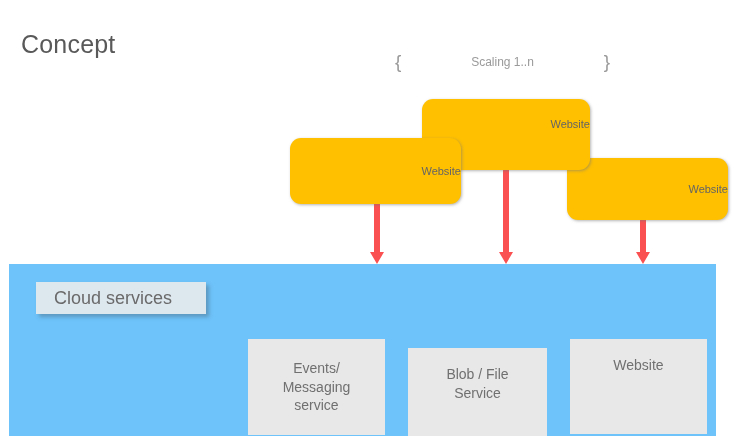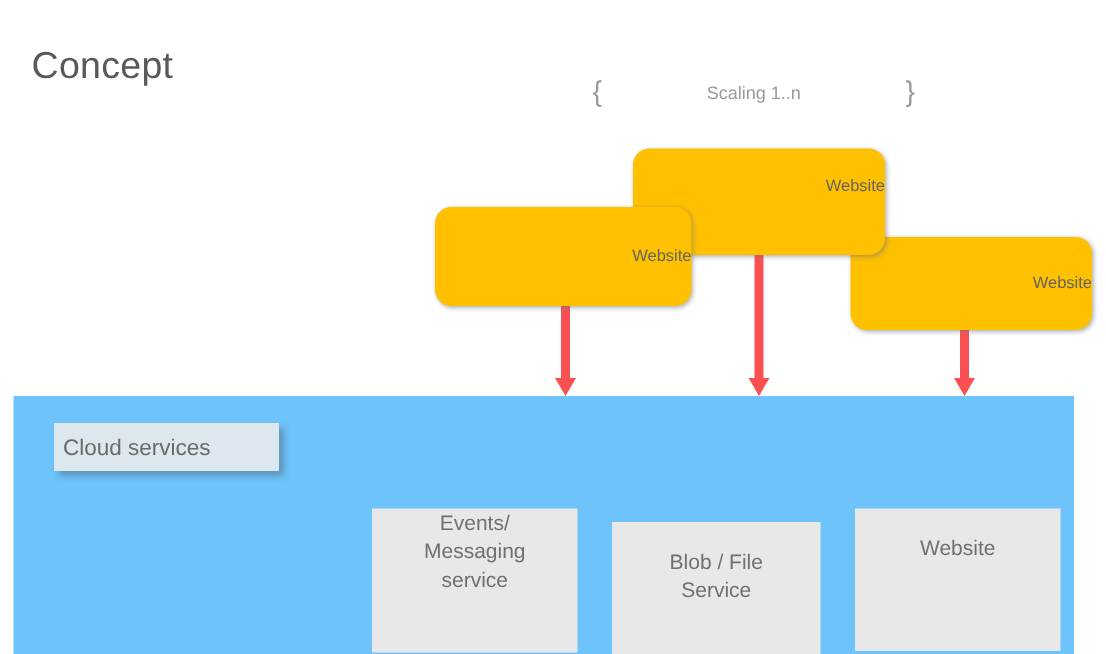--- a/index.html
+++ b/index.html
@@ -106,46 +106,46 @@
     top: 238px;
     width: 707px;
     height: 188px;
     background: #6EC3FA;
   }
 
   #cloud-services-label {
     position: absolute;
     left: 36px;
     top: 256px;
-    width: 150px;
+    width: 170px;
     height: 32px;
     background: #DDE7EE;
     box-shadow: 3px 3px 4px rgba(70,100,120,0.45);
     display: flex;
     align-items: center;
-    padding-left: 6px;
+    padding-left: 18px;
     box-sizing: border-box;
     color: #6a6a6a;
-    font-size: 15px;
+    font-size: 18px;
     white-space: nowrap;
   }
 
   
   .service-box {
     position: absolute;
     background: #E8E8E8;
     display: flex;
     justify-content: center;
     color: #707070;
     font-size: 14px;
     line-height: 1.35;
     text-align: center;
     box-sizing: border-box;
   }
-  #service-box-1 { left: 248px; top: 313px; width: 137px; height: 96px; }
+  #service-box-1 { left: 248px; top: 313px; width: 137px; height: 96px; align-items: center; }
   #service-box-2 { left: 408px; top: 322px; width: 139px; height: 95px; align-items: flex-start; padding-top: 17px; }
   #service-box-3 { left: 570px; top: 313px; width: 137px; height: 95px; align-items: flex-start; padding-top: 17px; }
 </style>
 </head>
 <body>
 
 <div id="canvas">
 
   <div id="page-title">Concept</div>
 

